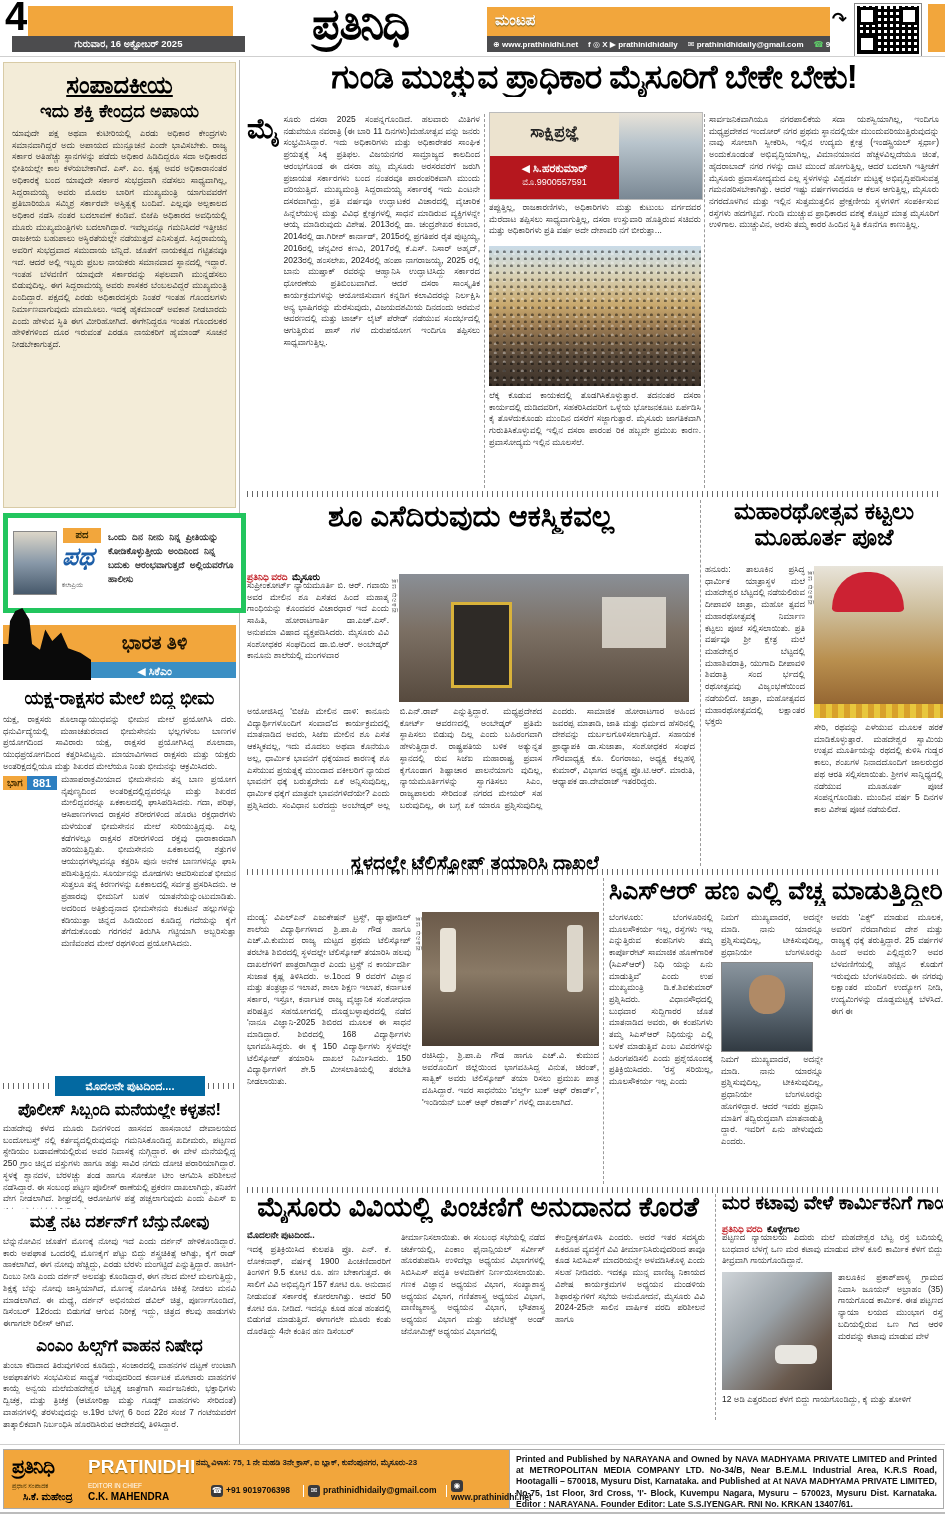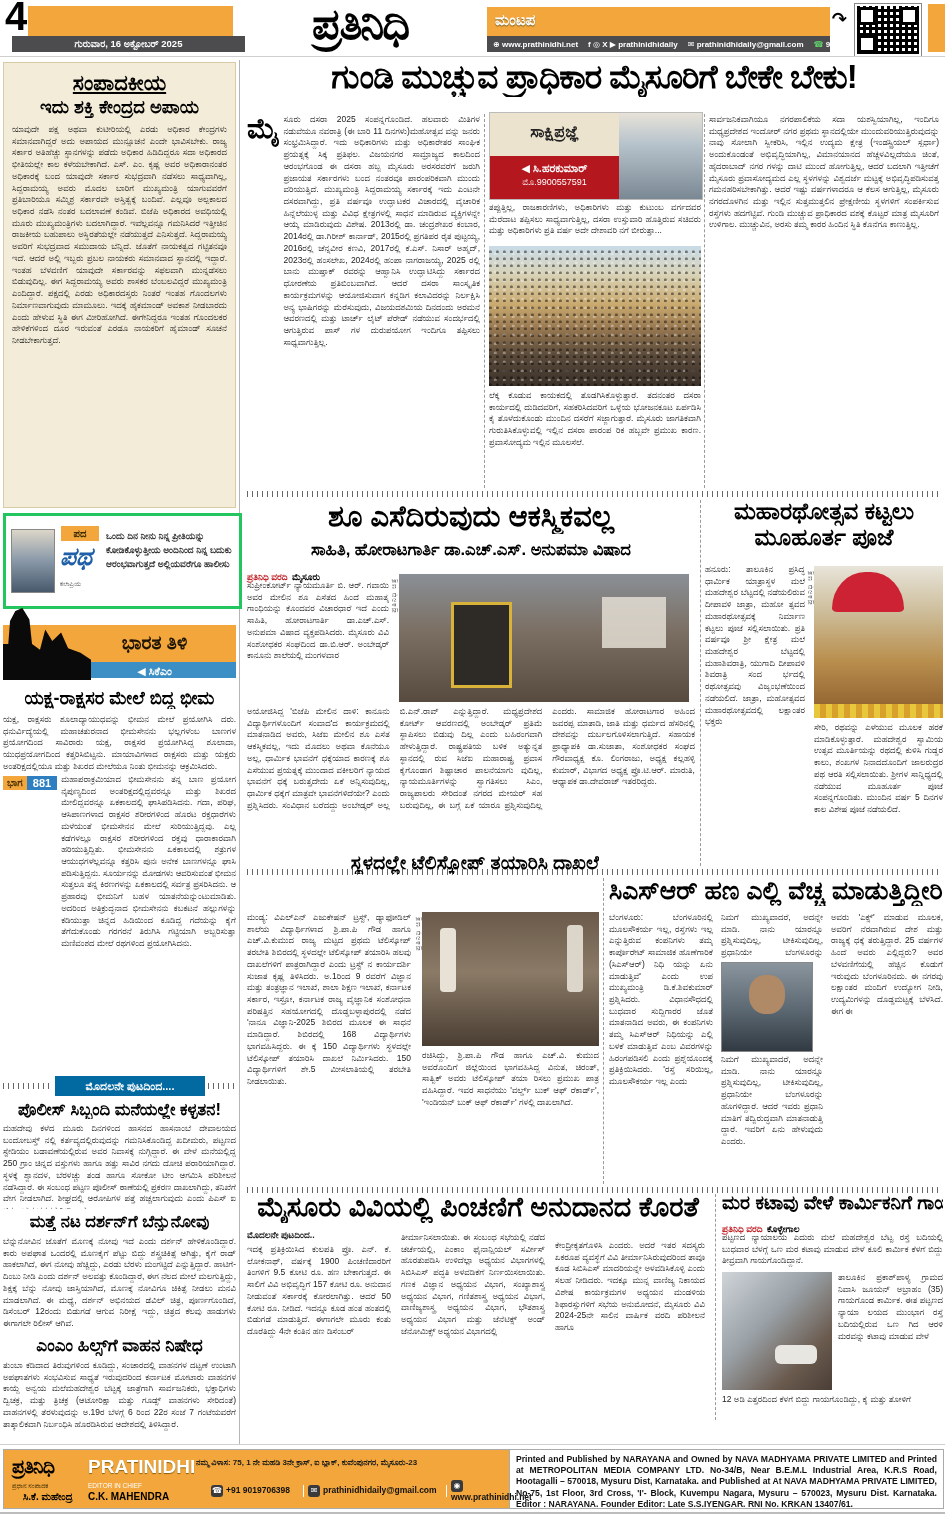--- a/index.html
+++ b/index.html
@@ -75,26 +75,26 @@
       <div class="qr-eye" style="right:1px;top:1px;"></div>
       <div class="qr-eye" style="left:1px;bottom:1px;"></div>
     </div>
     <div class="abs orange" style="left:928px;top:4px;width:17px;height:48px;"></div>
     <div class="abs" style="left:0;top:56px;width:945px;height:1px;background:#cfcfcf;"></div>
   </div>
 
   <div class="abs vline" style="left:239px;top:60px;height:1384px;"></div>
 
   <div class="abs" id="editorial" style="left:3px;top:62px;width:233px;height:446px;box-sizing:border-box;padding:8px 8px 4px;">
-    <div class="hl" style="font-size:21px;text-decoration:underline;">ಸಂಪಾದಕೀಯ</div>
+    <div class="hl" style="font-size:24px;text-decoration:underline;">ಸಂಪಾದಕೀಯ</div>
     <div class="hl" style="font-size:18px;margin:2px 0 6px;">ಇದು ಶಕ್ತಿ ಕೇಂದ್ರದ ಅಪಾಯ</div>
     <div class="bt" style="height:368px;">ಯಾವುದೇ ಪಕ್ಷ ಅಥವಾ ಕುಟೀರಿಯಲ್ಲಿ ಎರಡು ಅಧಿಕಾರ ಕೇಂದ್ರಗಳು ಸಮಾನವಾಗಿದ್ದರೆ ಅದು ಅಪಾಯದ ಮುನ್ಸೂಚನೆ ಎಂದೇ ಭಾವಿಸಬೇಕು. ರಾಜ್ಯ ಸರ್ಕಾರ ಅತಿಹೆಚ್ಚು ಸ್ಥಾನಗಳನ್ನು ಪಡೆದು ಅಧಿಕಾರ ಹಿಡಿದಿದ್ದರೂ ಸದಾ ಅಧಿಕಾರದ ಭೀತಿಯಲ್ಲೇ ಕಾಲ ಕಳೆಯಬೇಕಾಗಿದೆ. ಎಸ್. ಎಂ. ಕೃಷ್ಣ ಅವರ ಅಧಿಕಾರಾನಂತರ ಅಧಿಕಾರಕ್ಕೆ ಬಂದ ಯಾವುದೇ ಸರ್ಕಾರ ಸುಭದ್ರವಾಗಿ ನಡೆಸಲು ಸಾಧ್ಯವಾಗಿಲ್ಲ, ಸಿದ್ದರಾಮಯ್ಯ ಅವರು ಮೊದಲ ಬಾರಿಗೆ ಮುಖ್ಯಮಂತ್ರಿ ಯಾಗುವವರೆಗೆ ಪ್ರತಿಬಾರಿಯೂ ಸಮ್ಮಿಶ್ರ ಸರ್ಕಾರವೇ ಅಸ್ತಿತ್ವಕ್ಕೆ ಬಂದಿವೆ. ಎಲ್ಲವೂ ಅಲ್ಪಕಾಲದ ಅಧಿಕಾರ ನಡೆಸಿ ನಂತರ ಬದಲಾವಣೆ ಕಂಡಿವೆ. ಬಿಜೆಪಿ ಅಧಿಕಾರದ ಅವಧಿಯಲ್ಲಿ ಮೂರು ಮುಖ್ಯಮಂತ್ರಿಗಳು ಬದಲಾಗಿದ್ದಾರೆ. ಇವೆಲ್ಲವನ್ನೂ ಗಮನಿಸಿದರೆ ಇತ್ತೀಚಿನ ರಾಜಕೀಯ ಬಹುಪಾಲು ಅಸ್ಥಿರತೆಯಲ್ಲೇ ನಡೆಯುತ್ತದೆ ಎನಿಸುತ್ತದೆ. ಸಿದ್ದರಾಮಯ್ಯ ಅವರಿಗೆ ಸುಭದ್ರವಾದ ಸಮುದಾಯ ಬೆನ್ನಿದೆ. ಜೊತೆಗೆ ನಾಯಕತ್ವದ ಗಟ್ಟಿತನವೂ ಇದೆ. ಆದರೆ ಅಲ್ಲಿ ಇಬ್ಬರು ಪ್ರಬಲ ನಾಯಕರು ಸಮಾನವಾದ ಸ್ಥಾನದಲ್ಲಿ ಇದ್ದಾರೆ. ಇಂತಹ ಬೆಳವಣಿಗೆ ಯಾವುದೇ ಸರ್ಕಾರವನ್ನು ಸಫಲವಾಗಿ ಮುನ್ನಡೆಸಲು ಬಿಡುವುದಿಲ್ಲ. ಈಗ ಸಿದ್ದರಾಮಯ್ಯ ಅವರು ಶಾಸಕರ ಬೆಂಬಲವಿದ್ದರೆ ಮುಖ್ಯಮಂತ್ರಿ ಎಂದಿದ್ದಾರೆ. ಪಕ್ಷದಲ್ಲಿ ಎರಡು ಅಧಿಕಾರದಸ್ತರು ನಿಂತರೆ ಇಂತಹ ಗೊಂದಲಗಳು ನಿರ್ಮಾಣವಾಗುವುದು ಮಾಮೂಲು. ಇದಕ್ಕೆ ಹೈಕಮಾಂಡ್ ಅವಕಾಶ ನೀಡಬಾರದು ಎಂದು ಹೇಳುವ ಸ್ಥಿತಿ ಈಗ ಮೀರಿಹೋಗಿದೆ. ಈಗೇನಿದ್ದರೂ ಇಂತಹ ಗೊಂದಲಕರ ಹೇಳಿಕೆಗಳಿಂದ ದೂರ ಇರುವಂತೆ ಎರಡೂ ನಾಯಕರಿಗೆ ಹೈಮಾಂಡ್ ಸೂಚನೆ ನೀಡಬೇಕಾಗುತ್ತದೆ.</div>
   </div>
 
-  <div class="abs" style="left:3px;top:513px;width:233px;height:90px;border:3px solid #22c55e;background:#fff;">
+  <div class="abs" style="left:3px;top:513px;width:233px;height:90px;border:5px solid #22c55e;background:#fff;font-family:Liberation Mono, monospace;">
     <div class="ph" style="left:5px;top:13px;width:42px;height:62px;background:linear-gradient(180deg,#dcd6c8 0,#8898a8 50%,#47596b 100%);border:1px solid #888;"></div>
     <div class="abs orange" style="left:55px;top:10px;width:38px;height:15px;font-size:10px;font-weight:bold;text-align:center;line-height:15px;color:#3a2c00;">ಪದ</div>
     <div class="abs" style="left:54px;top:26px;font-size:25px;font-weight:bold;font-style:italic;color:#1e5fa8;">ಪಥ</div>
     <div class="abs" style="left:54px;top:64px;font-size:6.5px;color:#555;">ಕಲಾಪ್ರಿಯ</div>
     <div class="abs" style="left:100px;top:14px;width:128px;font-size:9px;font-weight:bold;color:#333;line-height:1.55;">ಒಂದು ದಿನ ನೀನು ನಿನ್ನ ಪ್ರೀತಿಯನ್ನು ಕೋಡಿಕೊಳ್ಳುತ್ತೀಯ ಅಂದಿನಿಂದ ನಿನ್ನ ಬದುಕು ಆರಂಭವಾಗುತ್ತದೆ ಅಲ್ಲಿಯವರೆಗೂ ಹಾಲೀಸು</div>
   </div>
 
   <div class="abs" style="left:3px;top:608px;width:233px;height:72px;">
     <div class="abs orange" style="left:0;top:17px;width:233px;height:37px;"></div>
     <div class="abs" style="left:70px;top:24px;width:163px;text-align:center;font-size:19px;font-weight:bold;color:#1e1403;">ಭಾರತ ತಿಳಿ</div>
@@ -154,21 +154,20 @@
        linear-gradient(180deg,#c9dbe8 0,#d9d3b8 20%,#c9a96e 42%,#9a7a52 58%,#5a4a3a 78%,#3c322a 100%);
        background-size:7px 7px,9px 9px,100% 100%;"></div>
   <div class="abs bt" style="left:489px;top:390px;width:212px;height:100px;">ಲೆಕ್ಕ ಕೊಡುವ ಕಾಯಕದಲ್ಲಿ ತೊಡಗಿಸಿಕೊಳ್ಳುತ್ತಾರೆ. ತದನಂತರ ದಸರಾ ಕಾರ್ಯದಲ್ಲಿ ದುಡಿದವರಿಗೆ, ಸಹಕರಿಸಿದವರಿಗೆ ಒಳ್ಳೆಯ ಭೋಜನಕೂಟ ಏರ್ಪಡಿಸಿ ಕೈ ತೊಳೆದುಕೊಂಡು ಮುಂದಿನ ದಸರೆಗೆ ಸಜ್ಜಾಗುತ್ತಾರೆ. ಮೈಸೂರು ಜಾಗತಿಕವಾಗಿ ಗುರುತಿಸಿಕೊಳ್ಳುವಲ್ಲಿ ಇಲ್ಲಿನ ದಸರಾ ಪಾರಂಪ ರಿಕ ಹಬ್ಬವೇ ಪ್ರಮುಖ ಕಾರಣ. ಪ್ರವಾಸೋದ್ಯಮ ಇಲ್ಲಿನ ಮೂಲಸೆಲೆ.</div>
 
   <div class="abs bt" style="left:709px;top:114px;width:230px;height:376px;">ಸಾರ್ವಜನಿಕವಾಗಿಯೂ ನಗರಪಾಲಿಕೆಯ ಸದಾ ಯಶಸ್ವಿಯಾಗಿಲ್ಲ, ಇಂದಿಗೂ ಮಧ್ಯಪ್ರದೇಶದ ಇಂದೋರ್ ನಗರ ಪ್ರಥಮ ಸ್ಥಾನದಲ್ಲಿಯೇ ಮುಂದುವರಿಯುತ್ತಿರುವುದನ್ನು ನಾವು ಸೋಲಾಗಿ ಸ್ವೀಕರಿಸಿ, ಇಲ್ಲಿನ ಉದ್ಯಮ ಕ್ಷೇತ್ರ (ಇಂಡಸ್ಟ್ರಿಯಲ್ ಸ್ಪರ್ಧಾ) ಅಂದುಕೊಂಡಂತೆ ಅಭಿವೃದ್ಧಿಯಾಗಿಲ್ಲ, ವಿಮಾನಯಾನದ ಹೆಚ್ಚಳವಿಲ್ಲದೆಯೂ ಚಿಂತೆ, ಹೈದರಾಬಾದ್ ನಗರ ಗಳನ್ನು ದಾಟಿ ಮುಂದೆ ಹೋಗುತ್ತಿಲ್ಲ, ಆದರೆ ಬದಲಾಗಿ ಇತ್ತೀಚೆಗೆ ಮೈಸೂರು ಪ್ರವಾಸೋದ್ಯಮದ ಎಲ್ಲ ಸ್ಥಳಗಳನ್ನು ವಿಶ್ವದರ್ಜೆ ಮಟ್ಟಕ್ಕೆ ಅಭಿವೃದ್ಧಿಪಡಿಸುವತ್ತ ಗಮನಹರಿಸಬೇಕಾಗಿತ್ತು. ಆದರೆ ಇಷ್ಟು ವರ್ಷಗಳಾದರೂ ಆ ಕೆಲಸ ಆಗುತ್ತಿಲ್ಲ, ಮೈಸೂರು ನಗರದೊಳಗಿನ ಮತ್ತು ಇಲ್ಲಿನ ಸುತ್ತಮುತ್ತಲಿನ ಪ್ರೇಕ್ಷಣೀಯ ಸ್ಥಳಗಳಿಗೆ ಸಂಪರ್ಕಿಸುವ ರಸ್ತೆಗಳು ಹದಗೆಟ್ಟಿವೆ. ಗುಂಡಿ ಮುಚ್ಚುವ ಪ್ರಾಧಿಕಾರದ ವಶಕ್ಕೆ ಕೊಟ್ಟರೆ ಮಾತ್ರ ಮೈಸೂರಿಗೆ ಉಳಿಗಾಲ. ಮುಚ್ಚುವಿನ, ಅರಸು ತಮ್ಮ ಕಾರರ ಹಿಂದಿನ ಸ್ಥಿತಿ ಕೊನೆಗೂ ಕಾಣುತ್ತಿಲ್ಲ.</div>
 
   <div class="abs tick" style="left:247px;top:491px;width:692px;"></div>
   <div class="abs vdash" style="left:700px;top:500px;height:366px;"></div>
 
   <div class="abs hl" style="left:247px;top:500px;width:448px;font-size:29px;">ಶೂ ಎಸೆದಿರುವುದು ಆಕಸ್ಮಿಕವಲ್ಲ</div>
-  <div class="abs hl" style="left:247px;top:540px;width:448px;font-size:16.5px;">ಸಾಹಿತಿ, ಹೋರಾಟಗಾರ್ತಿ ಡಾ.ಎಚ್.ಎಸ್. ಅನುಪಮಾ ವಿಷಾದ</div>
   <div class="abs" style="left:247px;top:566px;width:146px;">
     <span class="byl-red">ಪ್ರತಿನಿಧಿ ವರದಿ</span>
     <span class="byl-place">ಮೈಸೂರು</span>
   </div>
   <div class="abs bt" style="left:247px;top:580px;width:142px;height:122px;">ಸುಪ್ರೀಂಕೋರ್ಟ್ ನ್ಯಾಯಮೂರ್ತಿ ಬಿ. ಆರ್. ಗವಾಯಿ ಅವರ ಮೇಲಿನ ಶೂ ಎಸೆತದ ಹಿಂದೆ ಮಹಾತ್ಮ ಗಾಂಧಿಯನ್ನು ಕೊಂದವರ ವಿಚಾರಧಾರೆ ಇದೆ ಎಂದು ಸಾಹಿತಿ, ಹೋರಾಟಗಾರ್ತಿ ಡಾ.ಎಚ್.ಎಸ್. ಅನುಪಮಾ ವಿಷಾದ ವ್ಯಕ್ತಪಡಿಸಿದರು. ಮೈಸೂರು ವಿವಿ ಸಂಶೋಧಕರ ಸಂಘದಿಂದ ಡಾ.ಬಿ.ಆರ್. ಅಂಬೇಡ್ಕರ್ ಕಾನೂನು ಶಾಲೆಯಲ್ಲಿ ಮಂಗಳವಾರ</div>
   <div class="credit" style="left:390px;top:578px;">ಪ್ರತಿನಿಧಿ ಚಿತ್ರ</div>
   <div class="ph" style="left:399px;top:574px;width:290px;height:128px;background:linear-gradient(180deg,#8a8f96 0,#7b6f63 45%,#574a3e 100%);">
     <div class="abs" style="left:18%;top:22%;width:19%;height:62%;background:#2e2a26;border:3px solid #d9b23a;"></div>
     <div class="abs" style="left:70%;top:18%;width:22%;height:40%;background:#e8e4da;opacity:.8;"></div>
   </div>
@@ -204,21 +203,21 @@
   <div class="abs bt" style="left:721px;top:1054px;width:102px;height:130px;">ನಿಮಗೆ ಮುಖ್ಯವಾದರೆ, ಅದನ್ನೇ ಮಾಡಿ. ನಾನು ಯಾರನ್ನೂ ಪ್ರಶ್ನಿಸುವುದಿಲ್ಲ, ಟೀಕಿಸುವುದಿಲ್ಲ, ಪ್ರಧಾನಿಯೇ ಬೆಂಗಳೂರನ್ನು ಹೊಗಳಿದ್ದಾರೆ. ಆದರೆ ಇವರು ಪ್ರಧಾನಿ ಮಾತಿಗೆ ತದ್ವಿರುದ್ಧವಾಗಿ ಮಾತನಾಡುತ್ತಿ ದ್ದಾರೆ. ಇವರಿಗೆ ಏನು ಹೇಳುವುದು ಎಂದರು.</div>
   <div class="abs bt" style="left:831px;top:912px;width:112px;height:272px;">ಅವರು 'ಎಕ್ಸ್' ಮಾಡುವ ಮೂಲಕ, ಅವರಿಗೆ ನೆರವಾಗಿರುವ ದೇಶ ಮತ್ತು ರಾಜ್ಯಕ್ಕೆ ಧಕ್ಕೆ ತರುತ್ತಿದ್ದಾರೆ. 25 ವರ್ಷಗಳ ಹಿಂದೆ ಅವರು ಎಲ್ಲಿದ್ದರು? ಅವರ ಬೆಳವಣಿಗೆಯಲ್ಲಿ ಹೆಚ್ಚಿನ ಕೊಡುಗೆ ಇರುವುದು ಬೆಂಗಳೂರಿನದು. ಈ ನಗರವು ಲಕ್ಷಾಂತರ ಮಂದಿಗೆ ಉದ್ಯೋಗ ನೀಡಿ, ಉದ್ಯಮಿಗಳನ್ನು ದೊಡ್ಡಮಟ್ಟಕ್ಕೆ ಬೆಳೆಸಿದೆ. ಈಗ ಈ</div>
 
   <div class="abs tick" style="left:247px;top:1187px;width:692px;"></div>
   <div class="abs vdash" style="left:715px;top:1194px;height:226px;"></div>
 
   <div class="abs hl" style="left:247px;top:1192px;width:462px;font-size:27px;">ಮೈಸೂರು ವಿವಿಯಲ್ಲಿ ಪಿಂಚಣಿಗೆ ಅನುದಾನದ ಕೊರತೆ</div>
   <div class="abs" style="left:247px;top:1230px;font-size:9px;font-weight:bold;color:#222;">ಮೊದಲನೇ ಪುಟದಿಂದ..</div>
   <div class="abs bt" style="left:247px;top:1244px;width:144px;height:176px;">ಇದಕ್ಕೆ ಪ್ರತಿಕ್ರಿಯಿಸಿದ ಕುಲಪತಿ ಪ್ರೊ. ಎನ್. ಕೆ. ಲೋಕನಾಥ್, ವರ್ಷಕ್ಕೆ 1900 ಪಿಂಚಣಿದಾರರಿಗೆ ತಿಂಗಳಿಗೆ 9.5 ಕೋಟಿ ರೂ. ಹಣ ಬೇಕಾಗುತ್ತದೆ. ಈ ಸಾಲಿಗೆ ವಿವಿ ಅಭಿವೃದ್ಧಿಗೆ 157 ಕೋಟಿ ರೂ. ಅನುದಾನ ನೀಡುವಂತೆ ಸರ್ಕಾರಕ್ಕೆ ಕೋರಲಾಗಿತ್ತು. ಆದರೆ 50 ಕೋಟಿ ರೂ. ನೀಡಿದೆ. ಇದನ್ನೂ ಕೂಡ ಹಂತ ಹಂತದಲ್ಲಿ ಬಿಡುಗಡೆ ಮಾಡುತ್ತಿದೆ. ಈಗಾಗಲೇ ಮೂರು ಕಂತು ದೊರೆತಿದ್ದು 4ನೇ ಕಂತಿನ ಹಣ ಡಿಸೆಂಬರ್</div>
   <div class="abs bt" style="left:401px;top:1232px;width:144px;height:188px;">ತೀರ್ಮಾನಿಸಲಾಯಿತು. ಈ ಸಂಬಂಧ ಸಭೆಯಲ್ಲಿ ನಡೆದ ಚರ್ಚೆಯಲ್ಲಿ, ಎಂಕಾಂ ಫೈನಾನ್ಷಿಯಲ್ ಸರ್ವೀಸ್ ಹೊರತುಪಡಿಸಿ ಉಳಿದೆಲ್ಲಾ ಅಧ್ಯಯನ ವಿಭಾಗಗಳಲ್ಲಿ ಸಿಬಿಸಿಎಸ್ ಪದ್ಧತಿ ಅಳವಡಿಕೆಗೆ ನಿರ್ಣಯಿಸಲಾಯಿತು. ಗಣಕ ವಿಜ್ಞಾನ ಅಧ್ಯಯನ ವಿಭಾಗ, ಸಂಖ್ಯಾಶಾಸ್ತ್ರ ಅಧ್ಯಯನ ವಿಭಾಗ, ಗಣಿತಶಾಸ್ತ್ರ ಅಧ್ಯಯನ ವಿಭಾಗ, ವಾಣಿಜ್ಯಶಾಸ್ತ್ರ ಅಧ್ಯಯನ ವಿಭಾಗ, ಭೌತಶಾಸ್ತ್ರ ಅಧ್ಯಯನ ವಿಭಾಗ ಮತ್ತು ಜೆನೆಟಿಕ್ಸ್ ಅಂಡ್ ಜೆನೋಮಿಕ್ಸ್ ಅಧ್ಯಯನ ವಿಭಾಗದಲ್ಲಿ</div>
-  <div class="abs bt" style="left:555px;top:1232px;width:150px;height:188px;margin-top:8px;">ಕೇಂದ್ರೀಕೃತಗೊಳಿಸಿ ಎಂದರು. ಅದರೆ ಇತರ ಸದಸ್ಯರು ಏಕರೂಪ ವ್ಯವಸ್ಥೆಗೆ ವಿವಿ ತೀರ್ಮಾನಿಸಿರುವುದರಿಂದ ತಾವೂ ಕೂಡ ಸಿಬಿಸಿಎಸ್ ಮಾದರಿಯನ್ನೇ ಅಳವಡಿಸಿಕೊಳ್ಳಿ ಎಂದು ಸಲಹೆ ನೀಡಿದರು. ಇದಕ್ಕೂ ಮುನ್ನ ವಾಣಿಜ್ಯ ನಿಕಾಯದ ವಿಶೇಷ ಕಾರ್ಯಕ್ರಮಗಳ ಅಧ್ಯಯನ ಮಂಡಳಿಯ ಶಿಫಾರಸ್ಸುಗಳಿಗೆ ಸಭೆಯ ಅನುಮೋದನೆ, ಮೈಸೂರು ವಿವಿ 2024-25ನೇ ಸಾಲಿನ ವಾರ್ಷಿಕ ವರದಿ ಪರಿಶೀಲನೆ ಹಾಗೂ</div>
+  <div class="abs bt" style="left:555px;top:1232px;width:150px;height:188px;">ಕೇಂದ್ರೀಕೃತಗೊಳಿಸಿ ಎಂದರು. ಅದರೆ ಇತರ ಸದಸ್ಯರು ಏಕರೂಪ ವ್ಯವಸ್ಥೆಗೆ ವಿವಿ ತೀರ್ಮಾನಿಸಿರುವುದರಿಂದ ತಾವೂ ಕೂಡ ಸಿಬಿಸಿಎಸ್ ಮಾದರಿಯನ್ನೇ ಅಳವಡಿಸಿಕೊಳ್ಳಿ ಎಂದು ಸಲಹೆ ನೀಡಿದರು. ಇದಕ್ಕೂ ಮುನ್ನ ವಾಣಿಜ್ಯ ನಿಕಾಯದ ವಿಶೇಷ ಕಾರ್ಯಕ್ರಮಗಳ ಅಧ್ಯಯನ ಮಂಡಳಿಯ ಶಿಫಾರಸ್ಸುಗಳಿಗೆ ಸಭೆಯ ಅನುಮೋದನೆ, ಮೈಸೂರು ವಿವಿ 2024-25ನೇ ಸಾಲಿನ ವಾರ್ಷಿಕ ವರದಿ ಪರಿಶೀಲನೆ ಹಾಗೂ</div>
 
   <div class="abs hl" style="left:722px;top:1192px;width:221px;font-size:19px;text-align:left;white-space:nowrap;">ಮರ ಕಟಾವು ವೇಳೆ ಕಾರ್ಮಿಕನಿಗೆ ಗಾಯ</div>
   <div class="abs" style="left:722px;top:1218px;">
     <span class="byl-red">ಪ್ರತಿನಿಧಿ ವರದಿ</span>
     <span class="byl-place">ಕೊಳ್ಳೇಗಾಲ</span>
   </div>
   <div class="abs bt" style="left:722px;top:1232px;width:221px;height:38px;">ಪಟ್ಟಣದ ನ್ಯಾಯಾಲಯ ಎದುರು ಮಲೆ ಮಹದೇಶ್ವರ ಬೆಟ್ಟ ರಸ್ತೆ ಬದಿಯಲ್ಲಿ ಬುಧವಾರ ಬೆಳಗ್ಗೆ ಒಣ ಮರ ಕಟಾವು ಮಾಡುವ ವೇಳೆ ಕೂಲಿ ಕಾರ್ಮಿಕ ಕೆಳಗೆ ಬಿದ್ದು ತೀವ್ರವಾಗಿ ಗಾಯಗೊಂಡಿದ್ದಾನೆ.</div>
   <div class="ph" style="left:722px;top:1272px;width:110px;height:118px;background:linear-gradient(135deg,#cfd4d8 0,#9aa2a8 40%,#6a5a4e 75%,#4a3e36 100%);">
     <div class="abs" style="left:48%;top:62%;width:38%;height:16%;background:#e8e6e0;border-radius:6px;"></div>
   </div>

